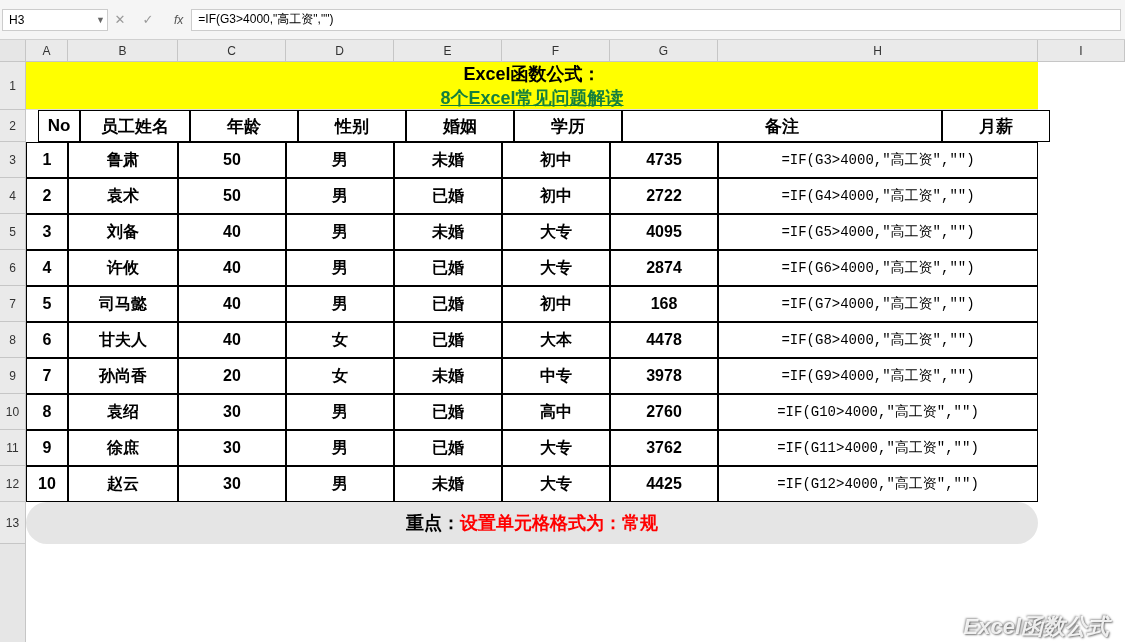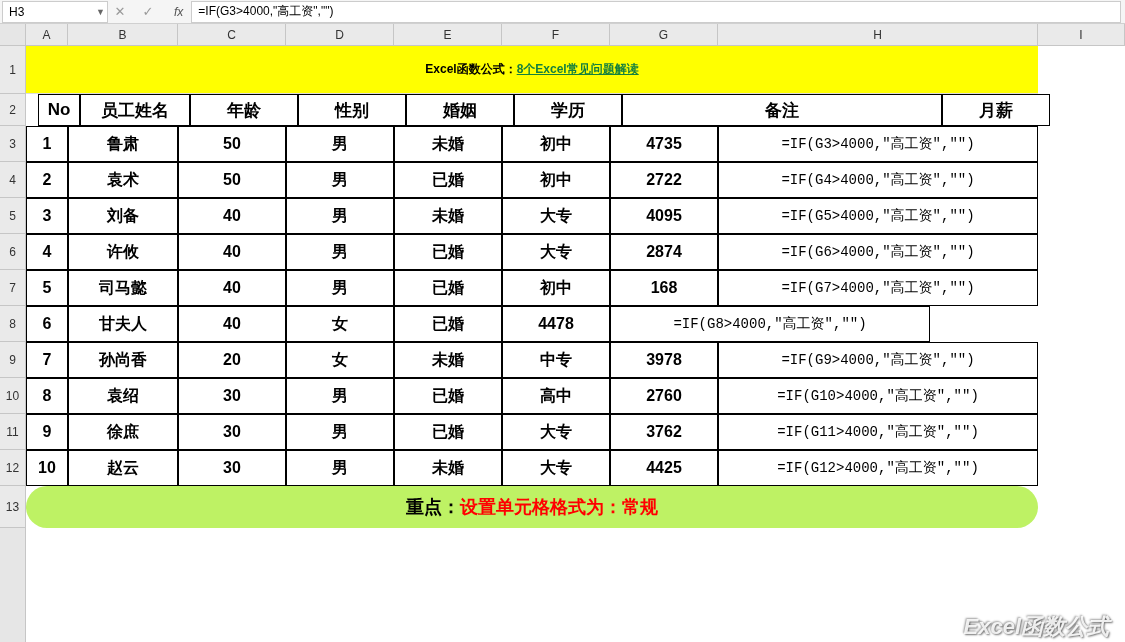--- a/index.html
+++ b/index.html
@@ -10,21 +10,21 @@
     body {
       font-family: "Microsoft YaHei", Arial, sans-serif;
       font-size: 12px;
       background: #fff;
       width: 1125px;
       height: 642px;
       overflow: hidden;
       position: relative;
     }
     .formula-bar {
-      height: 24px;
+      height: 40px;
       display: flex;
       align-items: center;
       border-bottom: 1px solid #d0d0d0;
       background: #f5f5f5;
     }
     .name-box {
       width: 106px;
       height: 22px;
       background: #fff;
       border: 1px solid #ccc;
@@ -131,24 +131,25 @@
     .c-I { width: 87px; }
     .sheet {
       position: relative;
     }
     .title-row {
       height: 48px;
       background: #ffff00;
       display: flex;
       align-items: center;
       justify-content: center;
-      font-size: 12px;
+      font-size: 18px;
       font-weight: bold;
       border-bottom: 1px solid #ddd;
       width: 1012px;
+      flex-direction: column;
     }
     .title-black { color: #000; }
     .title-red { color: #15803d; text-decoration: underline; }
     .hdr-row {
       height: 32px;
       display: flex;
       width: 1012px;
       margin-left: 12px;
     }
     .data-row {
@@ -168,21 +169,21 @@
     .hdr-row .tcell {
       font-size: 17px;
     }
     .tcell.formula {
       font-weight: normal;
       font-size: 14px;
       font-family: "Courier New", monospace;
     }
     .footer-row {
       height: 42px;
-      background: #bef264;
+      background: #e5e5e5;
       display: flex;
       align-items: center;
       justify-content: center;
       width: 1012px;
       font-size: 18px;
       font-weight: bold;
       border-radius: 21px;
     }
     .footer-black { color: #000; }
     .footer-red { color: #ff0000; }
@@ -308,20 +309,21 @@
             <div class="tcell c-F">初中</div>
             <div class="tcell c-G">168</div>
             <div class="tcell c-H formula">=IF(G7&gt;4000,"高工资","")</div>
           </div>
           <div class="data-row">
             <div class="tcell c-A">6</div>
             <div class="tcell c-B">甘夫人</div>
             <div class="tcell c-C">40</div>
             <div class="tcell c-D">女</div>
             <div class="tcell c-E">已婚</div>
+            <div class="tcell c-F">大本</div>
             <div class="tcell c-G">4478</div>
             <div class="tcell c-H formula">=IF(G8&gt;4000,"高工资","")</div>
           </div>
           <div class="data-row">
             <div class="tcell c-A">7</div>
             <div class="tcell c-B">孙尚香</div>
             <div class="tcell c-C">20</div>
             <div class="tcell c-D">女</div>
             <div class="tcell c-E">未婚</div>
             <div class="tcell c-F">中专</div>

